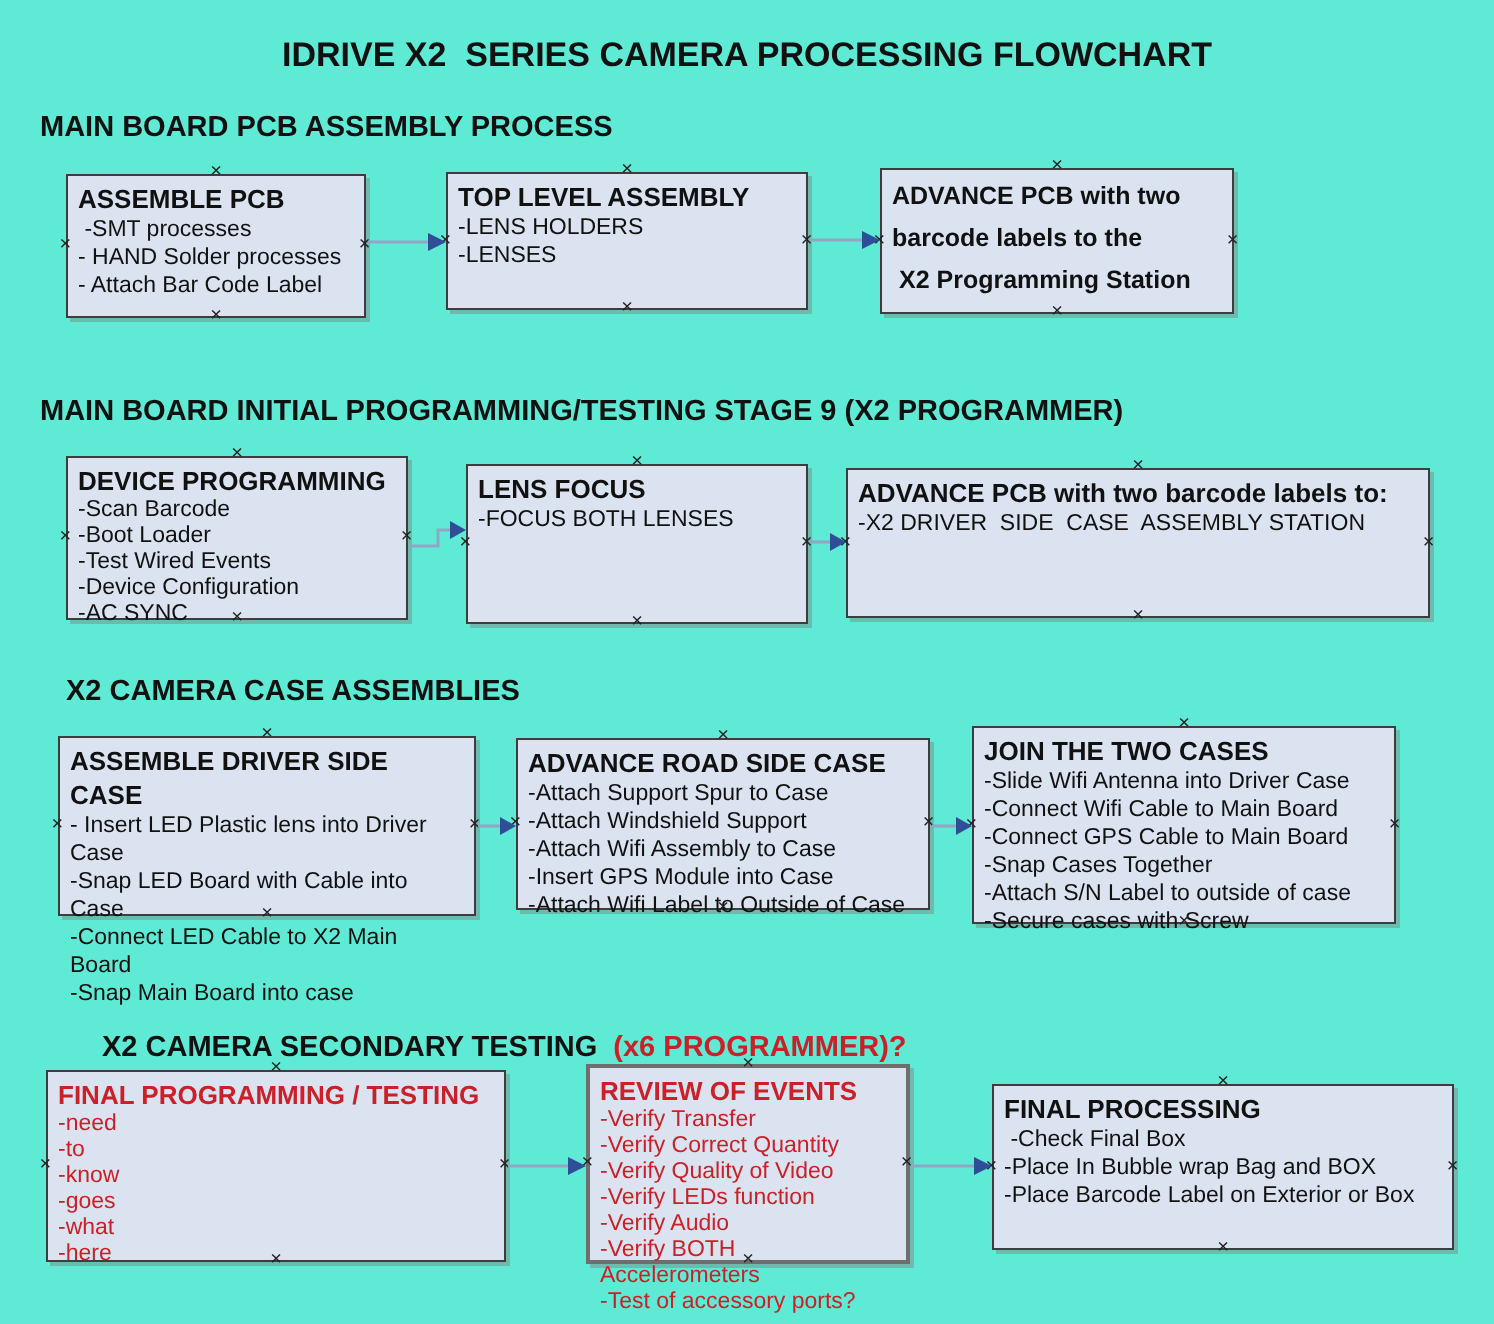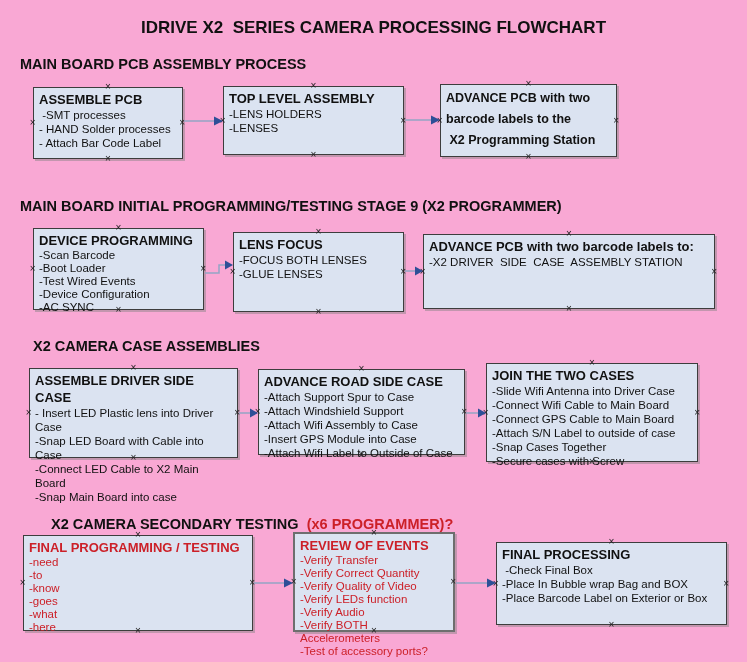--- a/index.html
+++ b/index.html
@@ -1,17 +1,17 @@
 <!DOCTYPE html>
 <html style="--text: #111111; --red: #cc2028; --box_fill: #dbe3f1; --box_border: #3d3d3d; --arrow_line: #93a5c5; --arrow_head: #2e4f97;"><head>
 <meta charset="utf-8">
 <style>
   html,body { margin:0; padding:0; background:#fff; }
   #stage {
-    position:relative; width:747px; height:662px; background:#f9a8d4;
+    position:relative; width:747px; height:662px; background:#5eead4;
     font-family:"Liberation Sans", sans-serif; color:var(--text); overflow:hidden;
   }
   .title { position:absolute; top:18px; left:0; width:100%; text-align:center;
     font-size:17px; font-weight:bold; white-space:pre; }
   .sec-heading { position:absolute; font-size:14.5px; font-weight:bold; white-space:pre; }
   .h1 { left:20px; top:56px; }
   .h2 { left:20px; top:198px; }
   .h3 { left:33px; top:338px; }
   .h4 { left:33px; top:516px;margin-left:18px; }
   .red-text { color:var(--red); }
@@ -116,21 +116,20 @@
       </div>
   <span class="handle h-t">×</span>
       <span class="handle h-b">×</span>
       <span class="handle h-l">×</span>
       <span class="handle h-r">×</span>
     </div>
   <div class="box s2b2">
     <div class="box-header">LENS FOCUS</div>
     <div class="box-items">
         <div>-FOCUS BOTH LENSES</div>
-        <div>-GLUE LENSES</div>
       </div>
   <span class="handle h-t">×</span>
       <span class="handle h-b">×</span>
       <span class="handle h-l">×</span>
       <span class="handle h-r">×</span>
     </div>
   <div class="box s2b3">
     <div class="box-header">ADVANCE PCB with two barcode labels to:</div>
     <div class="box-items">
         <div>-X2 DRIVER  SIDE  CASE  ASSEMBLY STATION</div>
@@ -167,22 +166,22 @@
       <span class="handle h-b">×</span>
       <span class="handle h-l">×</span>
       <span class="handle h-r">×</span>
     </div>
   <div class="box s3b3">
     <div class="box-header">JOIN THE TWO CASES</div>
     <div class="box-items">
         <div>-Slide Wifi Antenna into Driver Case</div>
         <div>-Connect Wifi Cable to Main Board</div>
         <div>-Connect GPS Cable to Main Board</div>
+        <div>-Snap Cases Together</div>
         <div>-Attach S/N Label to outside of case</div>
-        <div>-Snap Cases Together</div>
         <div>-Secure cases with Screw</div>
       </div>
   <span class="handle h-t">×</span>
       <span class="handle h-b">×</span>
       <span class="handle h-l">×</span>
       <span class="handle h-r">×</span>
     </div>
 
   <div class="box s4b1 red-box tight">
     <div class="box-header">FINAL PROGRAMMING / TESTING</div>

